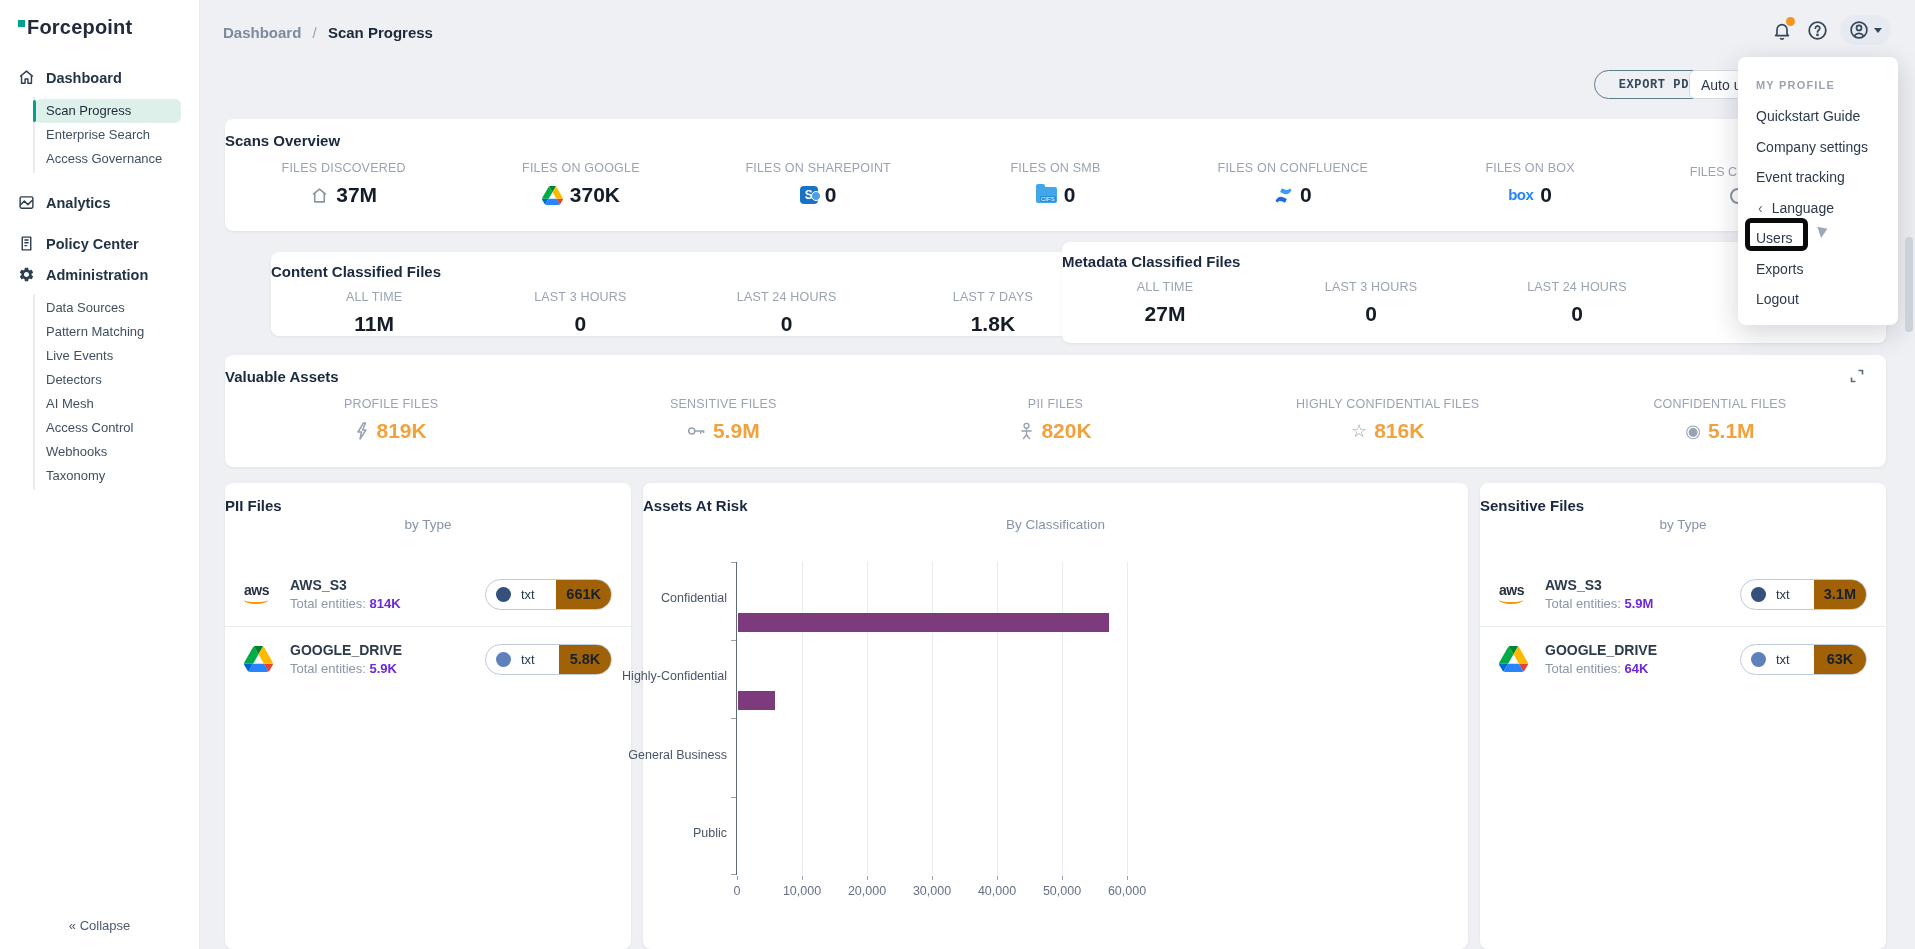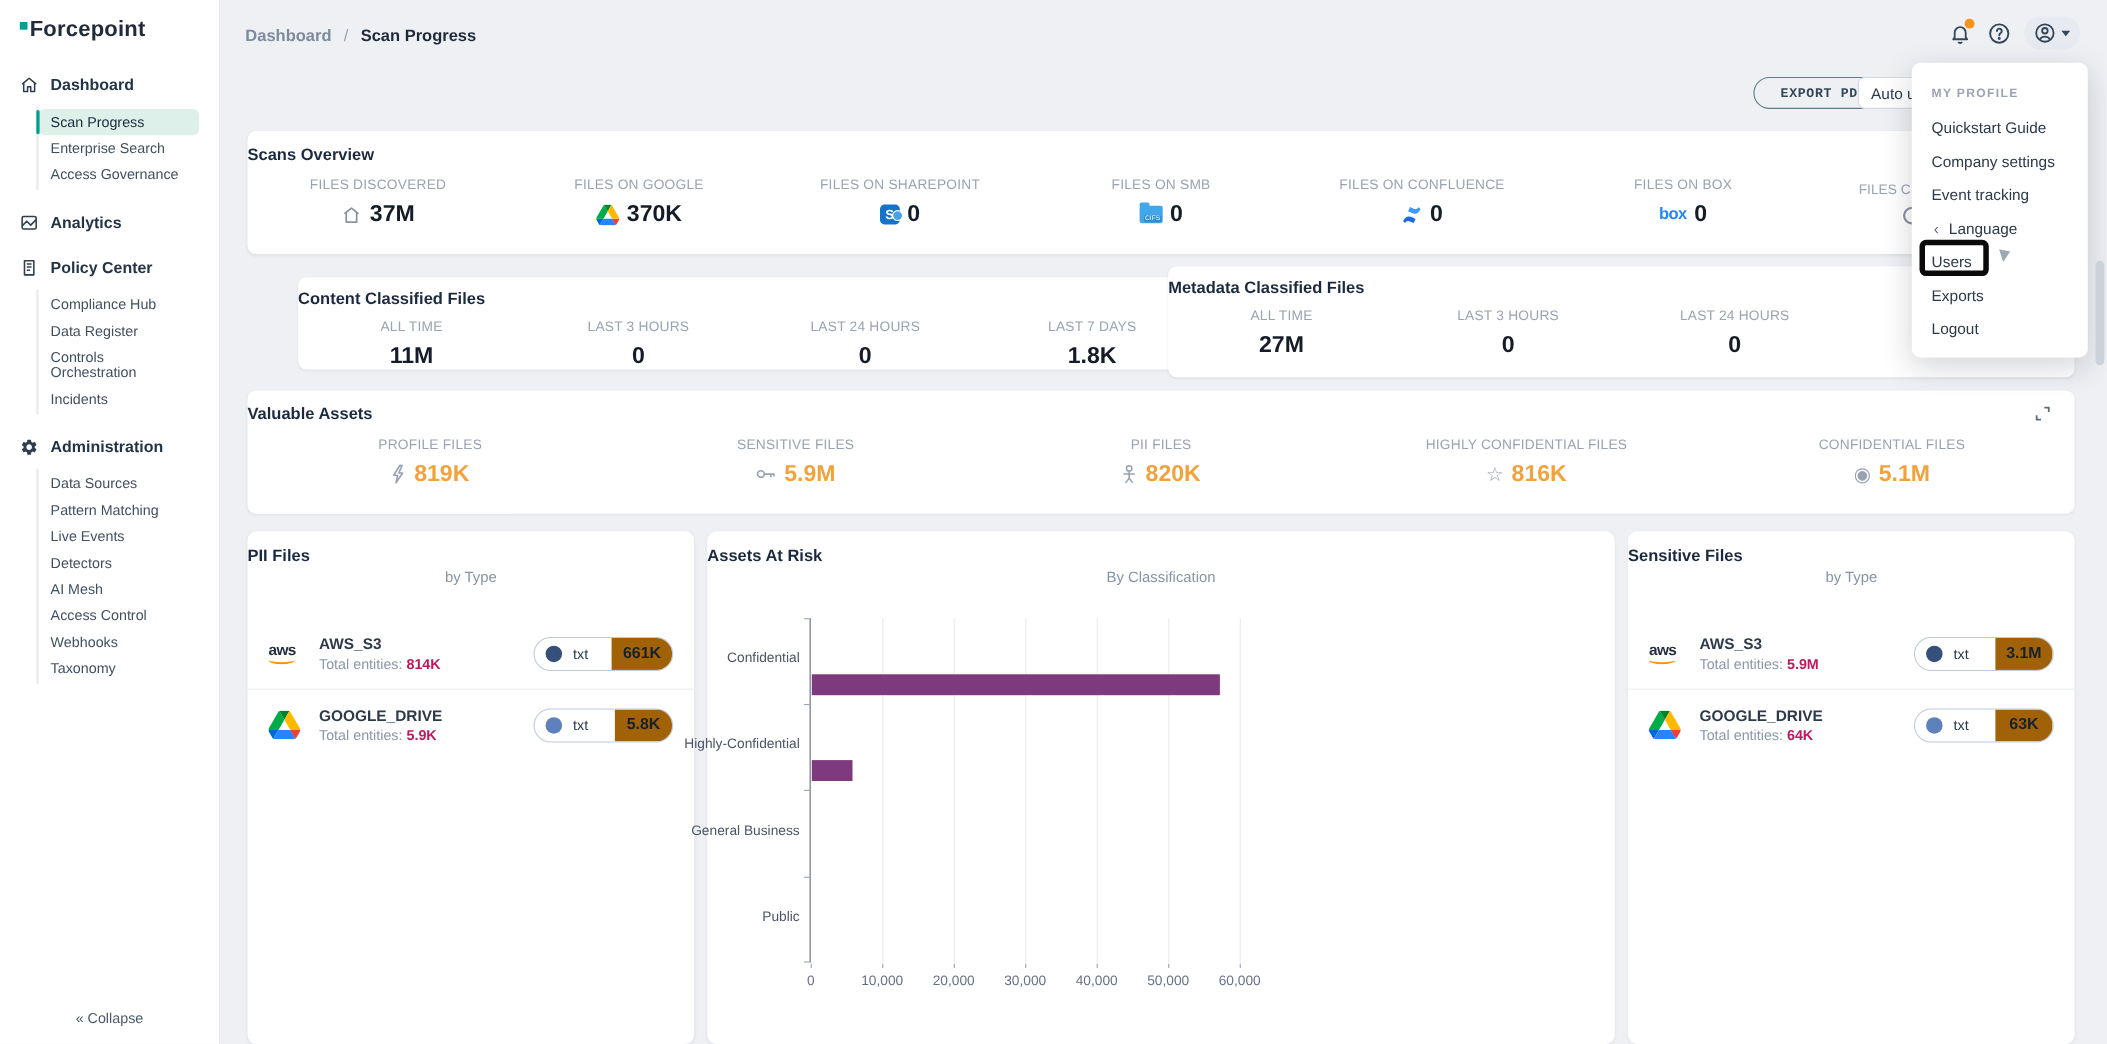--- a/index.html
+++ b/index.html
@@ -66,21 +66,21 @@
   .pii-card { left:225px; top:483px; width:406px; height:466px; padding-top:14px; }
   .chart-card { left:643px; top:483px; width:825px; height:466px; padding-top:14px; }
   .sensitive-card { left:1480px; top:483px; width:406px; height:466px; padding-top:14px; }
 
   .type-rows { margin-top:30px; }
   .type-row { display:flex; align-items:center; padding:15px 19px; }
   .type-row + .type-row { border-top:1px solid #e9edf2; }
   .src-icon { width:36px; margin-right:10px; display:flex; align-items:flex-end; }
   .src-name { font-size:14px; font-weight:700; color:#2c3a4b; }
   .src-total { font-size:13px; color:#8a97a8; margin-top:3px; }
-  .src-total b { color:#be185d; font-weight:700; }
+  .src-total b { color:#6d28d9; font-weight:700; }
   .pill { margin-left:auto; width:127px; height:31px; border:1.5px solid #bfcbdc; border-radius:16px; background:#fff; display:flex; align-items:center; overflow:hidden; cursor:pointer; }
   .pill-dot { width:15px; height:15px; border-radius:50%; margin-left:10px; flex:0 0 auto; }
   .pill-type { margin-left:10px; font-size:13px; color:#2c3a4b; }
   .pill-count { margin-left:auto; height:100%; background:#a16207; display:flex; align-items:center; justify-content:center; min-width:52px; padding:0 10px; font-size:14.5px; font-weight:700; color:#17212e; }
   .aws-logo { font-size:14px; font-weight:700; color:#252f3e; line-height:13px; letter-spacing:-.5px; }
   .aws-logo::after { content:""; display:block; width:24px; height:6px; border-bottom:2.5px solid #f79400; border-radius:0 0 55% 55%; margin-top:-1px; }
 
   
   .plot { position:absolute; left:93px; top:79px; width:348px; height:313px; border-left:1.5px solid #5f6a79; }
   .gridline { position:absolute; top:0; bottom:0; width:1px; background:#e8ebef; }
@@ -135,26 +135,20 @@
           <path d="M3 16l6-6 5 5 7-7"></path>
         </svg>
       <span>Analytics</span>
     </div>
     <div class="nav-header" style="margin-top:10px;">
       <svg width="17" height="17" viewBox="0 0 24 24" fill="none" stroke="#2c3e50" stroke-width="2" stroke-linejoin="round">
           <path d="M6 3h12v18H6z"></path>
           <path d="M9 7h6M9 11h6M9 15h4"></path>
         </svg>
       <span>Policy Center</span>
-    </div>
-    <div class="sub-list">
-      <div class="sub-item">Compliance Hub</div>
-      <div class="sub-item">Data Register</div>
-      <div class="sub-item">Controls Orchestration</div>
-      <div class="sub-item">Incidents</div>
     </div>
     <div class="nav-header">
       <svg width="17" height="17" viewBox="0 0 24 24" fill="#2c3e50">
           <path d="M19.14 12.94c.04-.3.06-.61.06-.94 0-.32-.02-.64-.07-.94l2.03-1.58c.18-.14.23-.41.12-.61l-1.92-3.32c-.12-.22-.37-.29-.59-.22l-2.39.96c-.5-.38-1.03-.7-1.62-.94l-.36-2.54c-.04-.24-.24-.41-.48-.41h-3.84c-.24 0-.43.17-.47.41l-.36 2.54c-.59.24-1.13.57-1.62.94l-2.39-.96c-.22-.08-.47 0-.59.22L2.74 8.87c-.12.21-.08.47.12.61l2.03 1.58c-.05.3-.09.63-.09.94s.02.64.07.94l-2.03 1.58c-.18.14-.23.41-.12.61l1.92 3.32c.12.22.37.29.59.22l2.39-.96c.5.38 1.03.7 1.62.94l.36 2.54c.05.24.24.41.48.41h3.84c.24 0 .44-.17.47-.41l.36-2.54c.59-.24 1.13-.56 1.62-.94l2.39.96c.22.08.47 0 .59-.22l1.92-3.32c.12-.22.07-.47-.12-.61l-2.01-1.58zM12 15.6c-1.98 0-3.6-1.62-3.6-3.6s1.62-3.6 3.6-3.6 3.6 1.62 3.6 3.6-1.62 3.6-3.6 3.6z"></path>
         </svg>
       <span>Administration</span>
     </div>
     <div class="sub-list">
       <div class="sub-item">Data Sources</div>
       <div class="sub-item">Pattern Matching</div>

